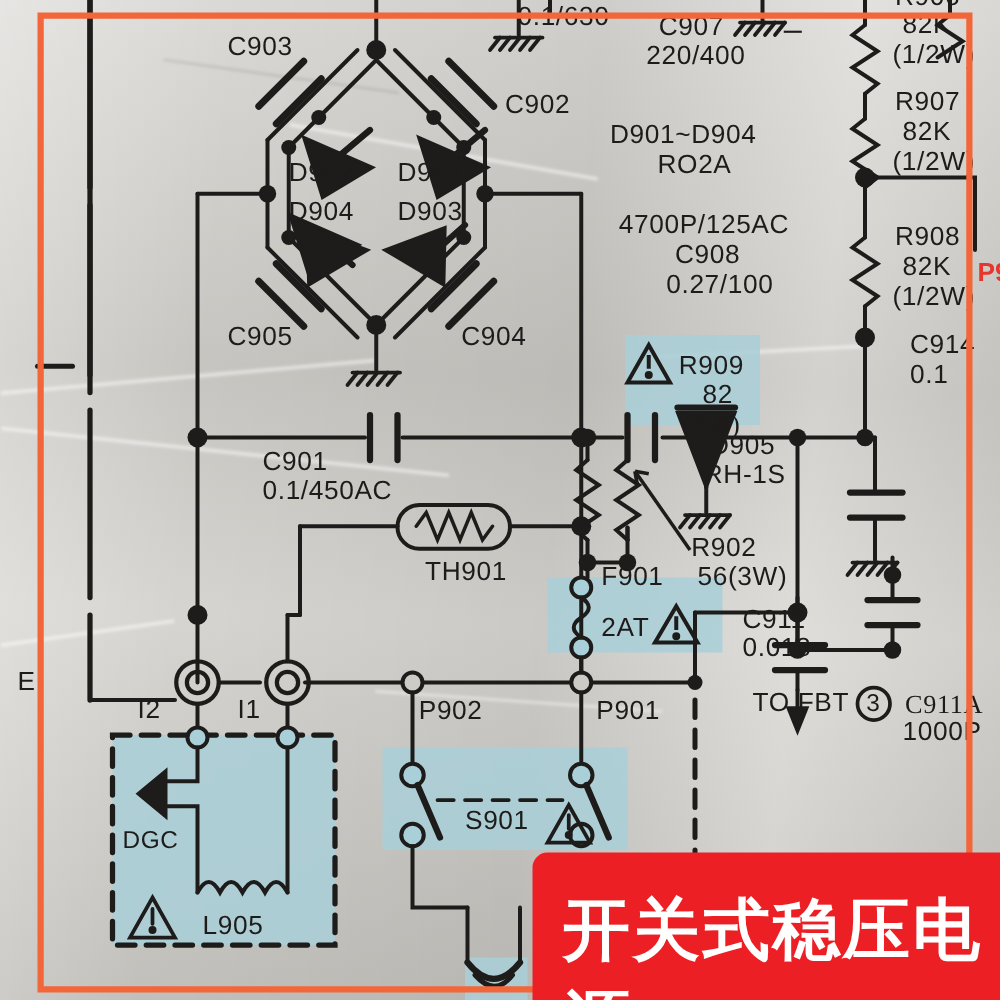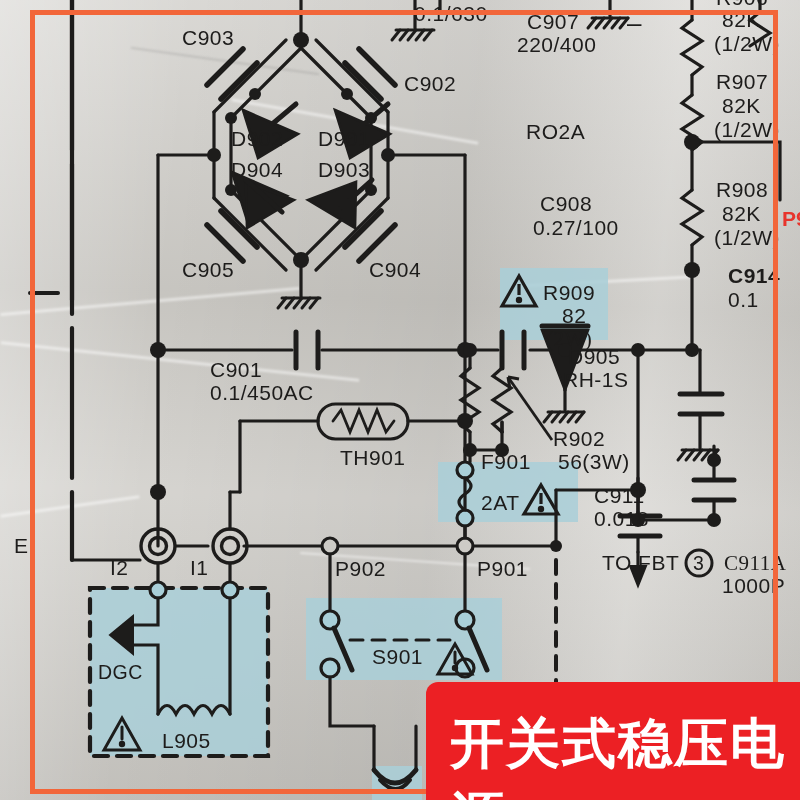--- a/index.html
+++ b/index.html
@@ -382,21 +382,23 @@
   <div class="t t20" style="left:98px;top:661px;">DGC</div>
   <div class="t t22" style="left:162px;top:729px;">L905</div>
   <div class="t t22" style="left:372px;top:645px;">S901</div>
   <div class="t t22" style="left:14px;top:534px;">E</div>
 
   <div class="t t22" style="left:414px;top:2px;">0.1/630</div>
   <div class="t t22" style="left:527px;top:10px;">C907</div>
   <div class="t t22" style="left:517px;top:33px;">220/400</div>
   <div class="t t24" style="left:627px;top:8px;font-size:26px;">–</div>
 
+  <div class="t t22" style="left:488px;top:96px;">D901~D904</div>
   <div class="t t22" style="left:526px;top:120px;">RO2A</div>
+  <div class="t t22" style="left:495px;top:168px;">4700P/125AC</div>
   <div class="t t22" style="left:540px;top:192px;">C908</div>
   <div class="t t22" style="left:533px;top:216px;">0.27/100</div>
 
   <div class="t t22" style="left:716px;top:-14px;">R906</div>
   <div class="t t22" style="left:722px;top:8px;">82K</div>
   <div class="t t22" style="left:714px;top:32px;">(1/2W)</div>
   <div class="t t22" style="left:716px;top:70px;">R907</div>
   <div class="t t22" style="left:722px;top:94px;">82K</div>
   <div class="t t22" style="left:714px;top:118px;">(1/2W)</div>
   <div class="t t22" style="left:716px;top:178px;">R908</div>
@@ -404,21 +406,21 @@
   <div class="t t22" style="left:714px;top:226px;">(1/2W)</div>
 
   <div class="t t22" style="left:543px;top:281px;">R909</div>
   <div class="t t22" style="left:562px;top:304px;">82</div>
   <div class="t t22" style="left:546px;top:327px;font-family:Liberation Serif, serif;">(2W)</div>
   <div class="t t22" style="left:568px;top:345px;">D905</div>
   <div class="t t22" style="left:563px;top:368px;">RH-1S</div>
   <div class="t t22" style="left:553px;top:427px;">R902</div>
   <div class="t t22" style="left:558px;top:450px;">56(3W)</div>
 
-  <div class="t t22" style="left:728px;top:264px;font-weight:bold;">C914</div>
+  <div class="t t22" style="left:728px;top:264px;">C914</div>
   <div class="t t22" style="left:728px;top:288px;">0.1</div>
 
   <div class="t t22" style="left:594px;top:484px;">C911</div>
   <div class="t t22" style="left:594px;top:507px;">0.018</div>
   <div class="t t22" style="left:602px;top:551px;text-align:right;">TO FBT</div>
   <div class="t t20" style="left:693px;top:552px;">3</div>
   <div class="t t22" style="left:724px;top:551px;font-family:Liberation Serif, serif;">C911A</div>
   <div class="t t22" style="left:722px;top:574px;">1000P</div>
 
   <div class="redtxt" style="left:782px;top:208px;line-height:22px;">P9</div>

